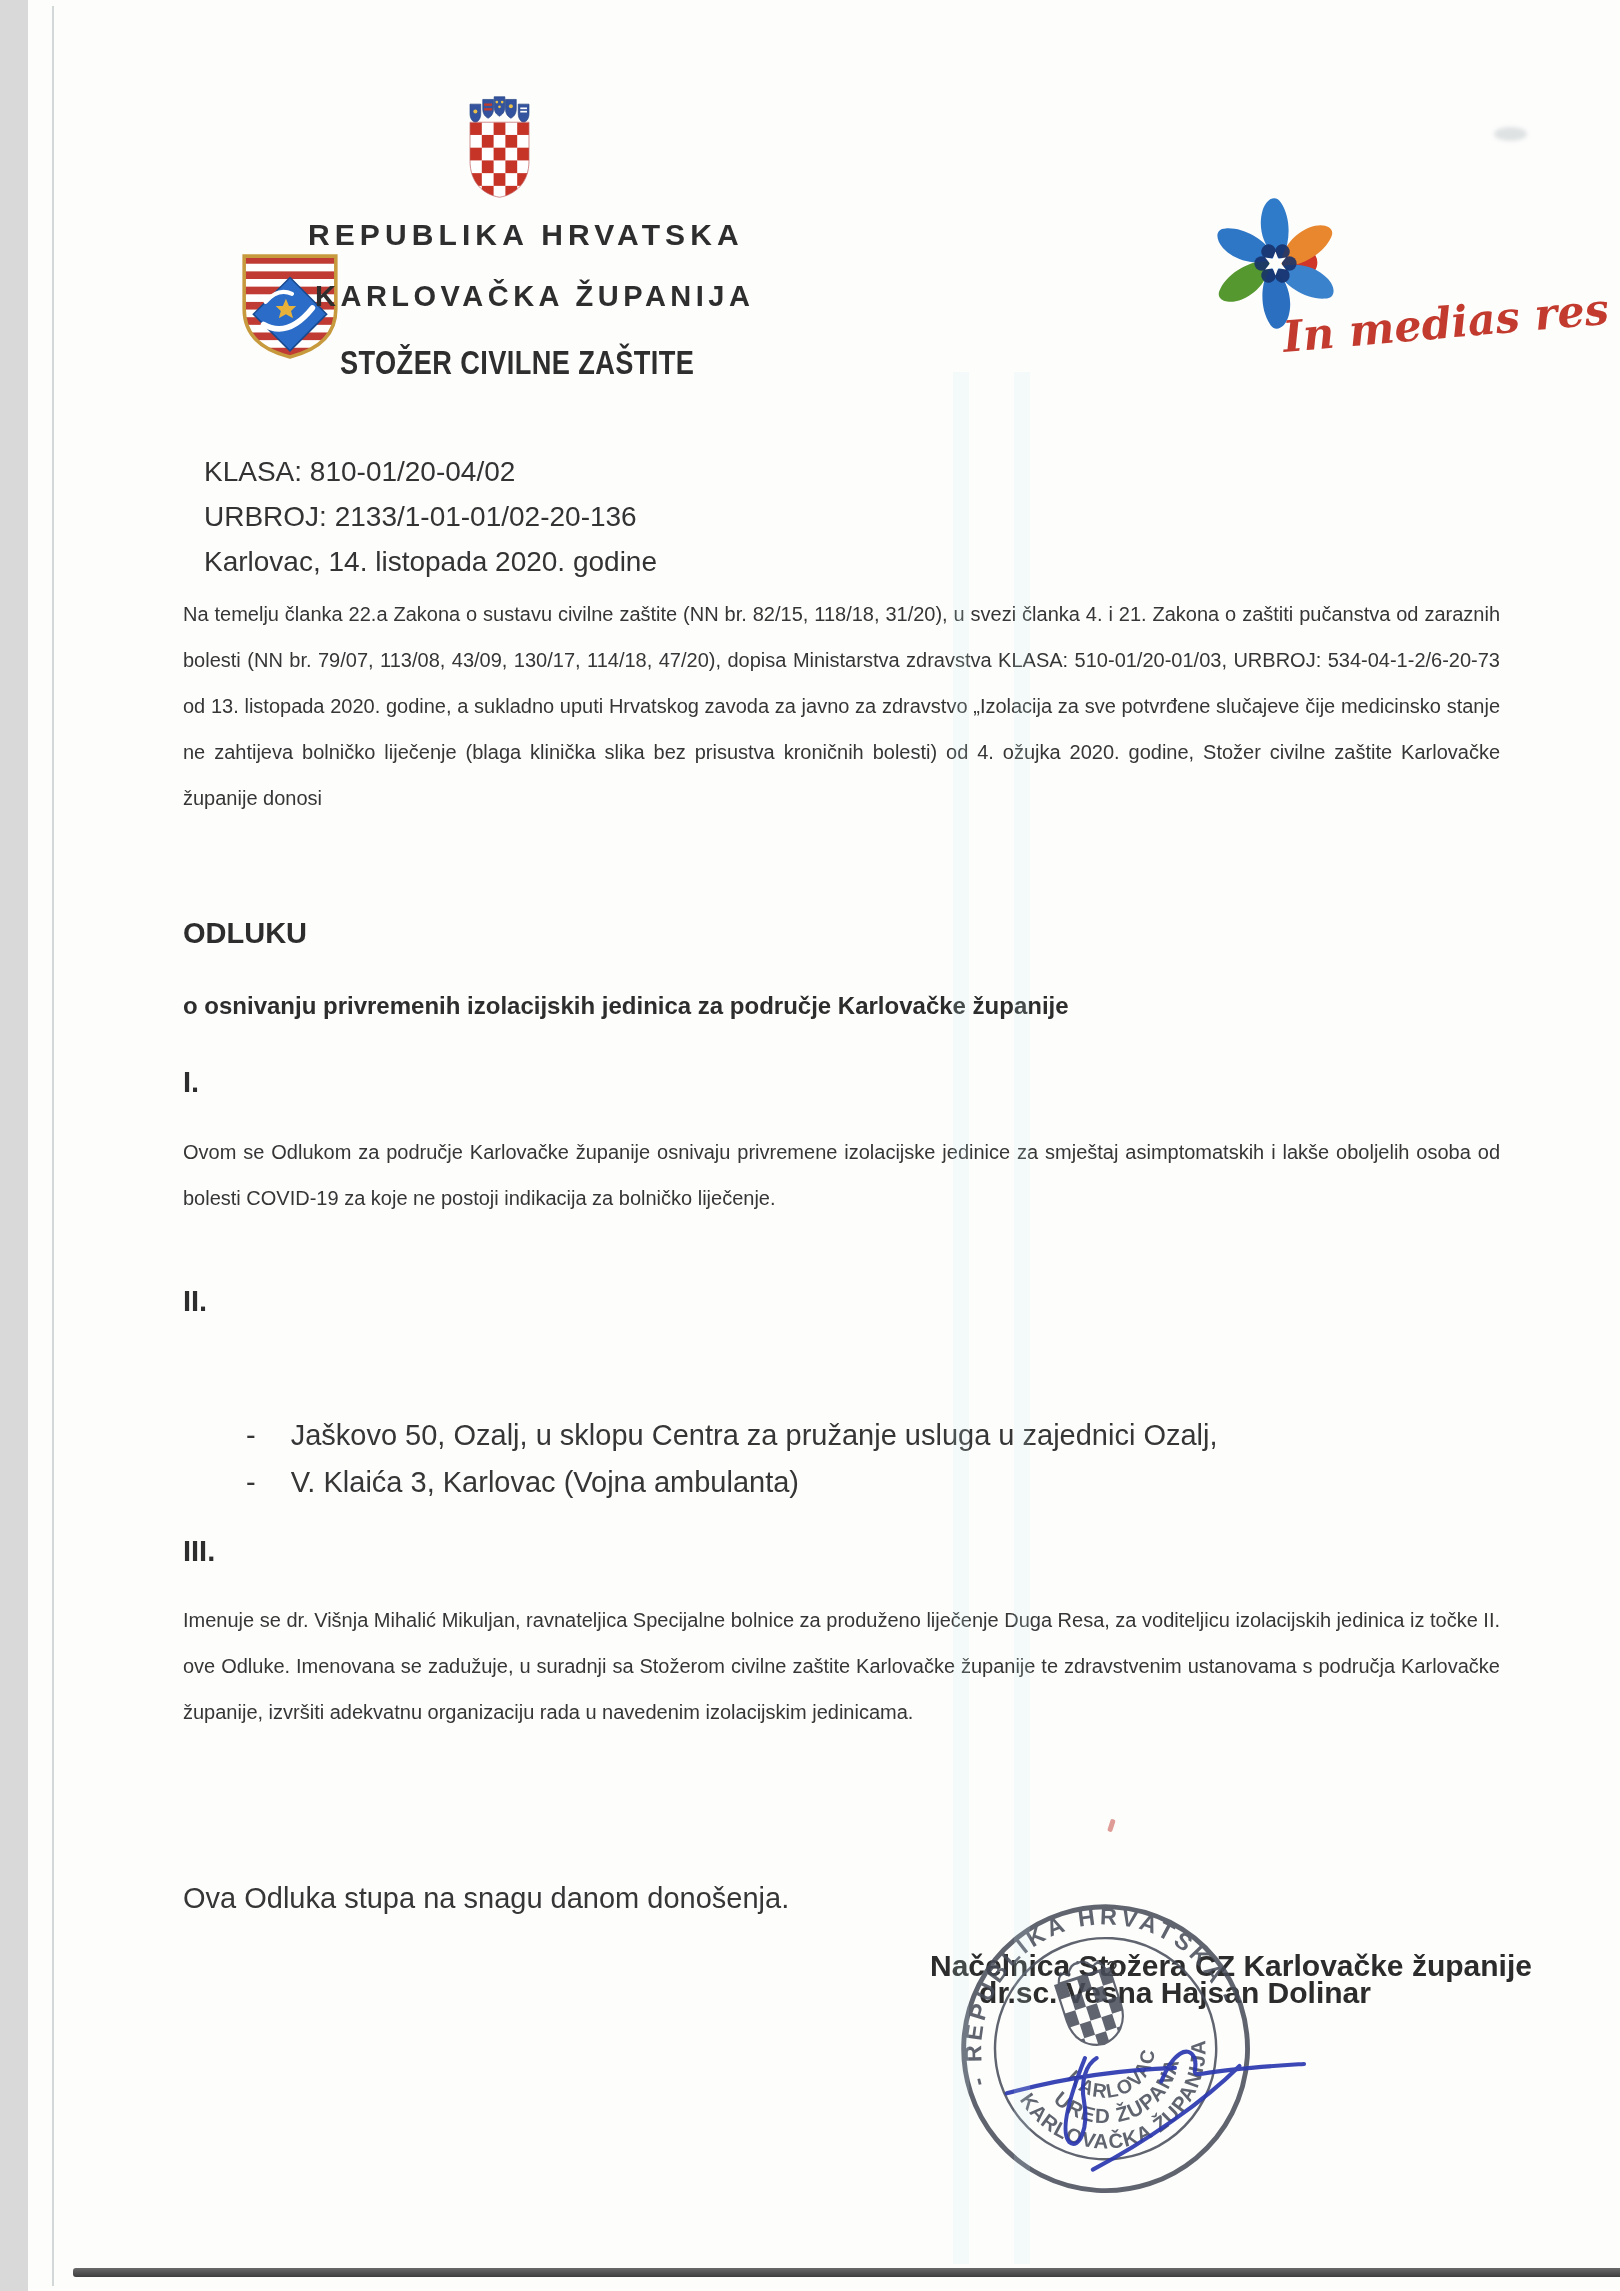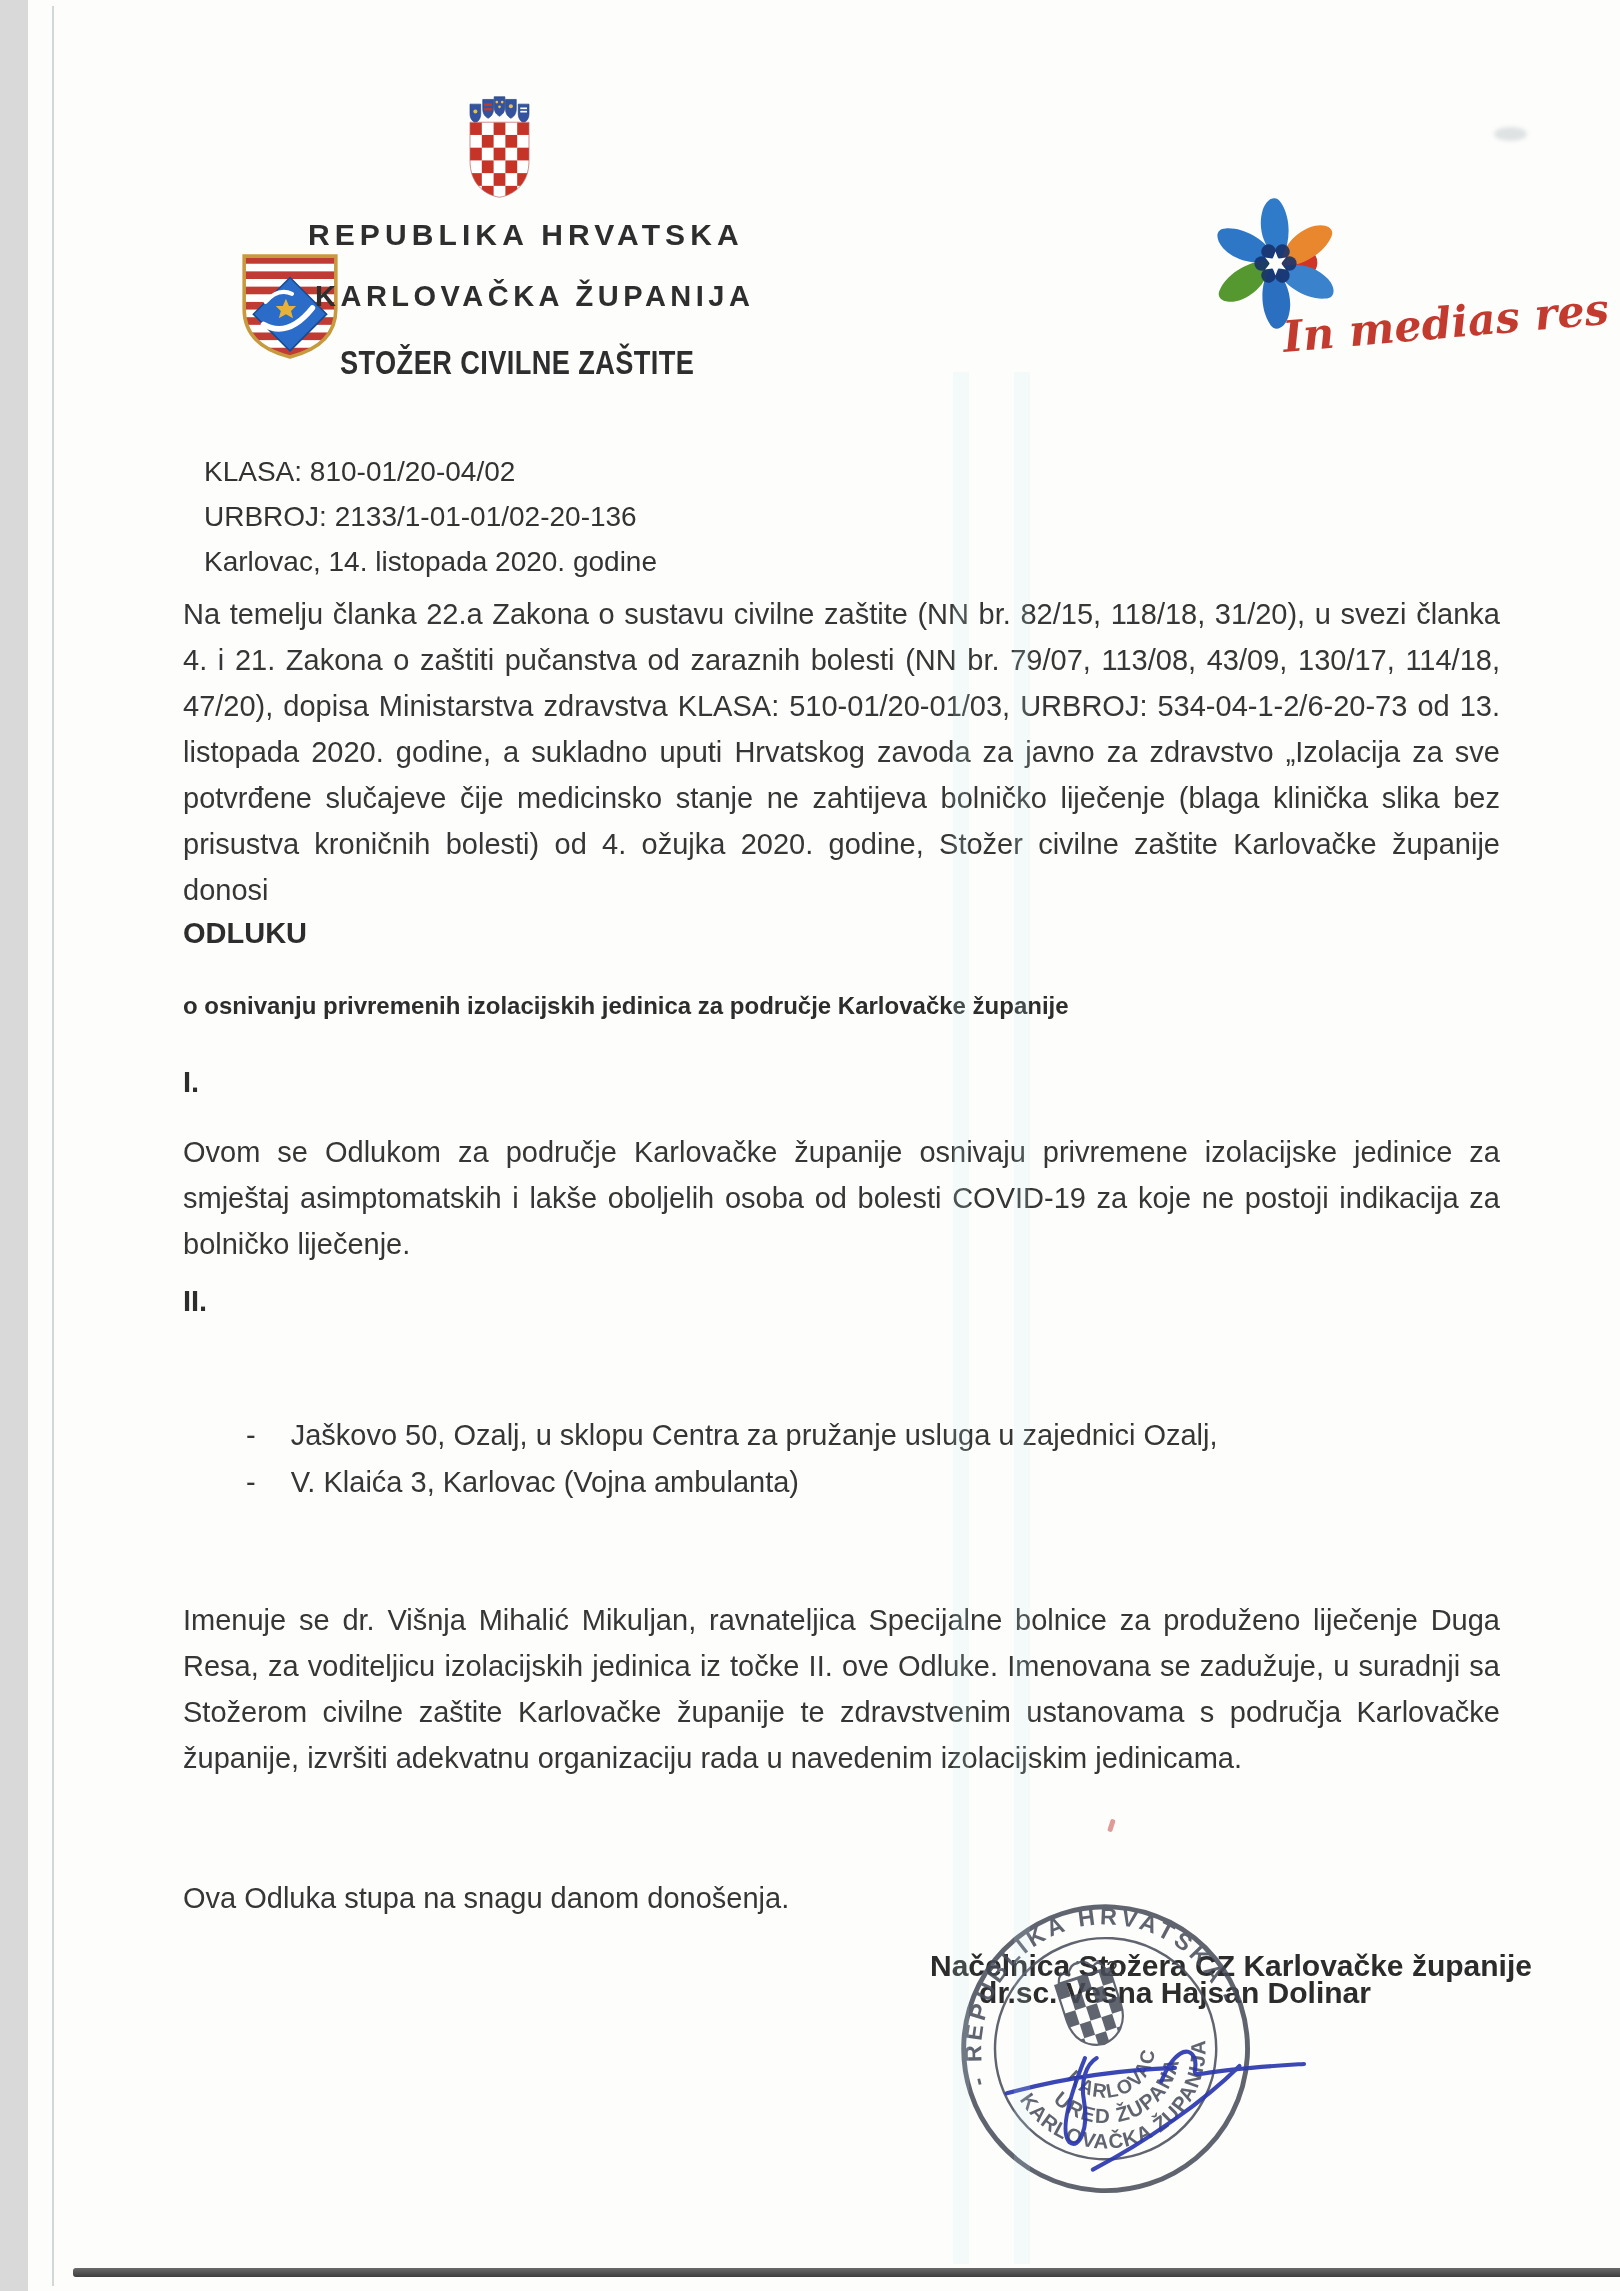--- a/index.html
+++ b/index.html
@@ -15,21 +15,21 @@
   .hdr-office{left:312px;top:343px;font-size:34px;letter-spacing:0.5px;transform:scaleX(.8);transform-origin:left top;}
   .motto-text{
     left:1257px;top:312px;font-family:"DejaVu Serif","Liberation Serif",serif;
     font-style:italic;font-weight:bold;font-size:43px;color:#c23b2e;transform:rotate(-5deg);
     transform-origin:left bottom;white-space:nowrap;
   }
   
   .refblock{left:176px;top:449px;font-size:28px;line-height:45px;color:#333;}
   
   .para{
-    left:155px;width:1317px;font-size:29px;line-height:46px;color:#363636;
+    left:155px;width:1317px;font-size:20px;line-height:46px;color:#363636;
     text-align:justify;text-justify:inter-word;
   }
   .center-line{left:155px;width:1317px;text-align:left;font-weight:bold;color:#2d2d2d;font-size:29px;white-space:nowrap;}
   .plain-line{left:155px;font-size:29px;color:#363636;white-space:nowrap;}
   .bullet{left:218px;display:flex;gap:35px;font-size:29px;color:#363636;white-space:nowrap;}
   
   .sig-title{left:902px;top:1949px;width:568px;text-align:left;font-weight:bold;font-size:30px;color:#2c2c2c;white-space:nowrap;}
   .sig-name{left:863px;top:1976px;width:568px;text-align:center;font-weight:bold;font-size:30px;color:#2c2c2c;white-space:nowrap;}
   .stamp-number{left:1078px;top:1956px;font-size:21.6px;color:#3a3a3a;}
   
@@ -194,20 +194,21 @@
   <div class="abs center-line" style="top:1285px">II.</div>
   <div class="abs bullet" style="top:1419px">
     <span>-</span>
     <span>Jaškovo 50, Ozalj, u sklopu Centra za pružanje usluga u zajednici Ozalj,</span>
   </div>
   <div class="abs bullet" style="top:1466px">
     <span>-</span>
     <span>V. Klaića 3, Karlovac (Vojna ambulanta)</span>
   </div>
 
+  <div class="abs center-line" style="top:1535px">III.</div>
   <div class="abs para" style="top:1597px">Imenuje se dr. Višnja Mihalić Mikuljan, ravnateljica Specijalne bolnice za produženo liječenje Duga Resa, za voditeljicu izolacijskih jedinica iz točke II. ove Odluke. Imenovana se zadužuje, u suradnji sa Stožerom civilne zaštite Karlovačke županije te zdravstvenim ustanovama s područja Karlovačke županije, izvršiti adekvatnu organizaciju rada u navedenim izolacijskim jedinicama.</div>
 
   <div class="abs plain-line" style="top:1882px">Ova Odluka stupa na snagu danom donošenja.</div>
 
   <div class="abs sig-title">Načelnica Stožera CZ Karlovačke županije</div>
   <div class="abs sig-name">dr.sc. Vesna Hajsan Dolinar</div>
   <div class="abs stamp-number">2.</div>
 
   <svg class="abs" style="left:921px;top:1897px" width="323" height="323" viewBox="0 0 330 330">
     <defs>

